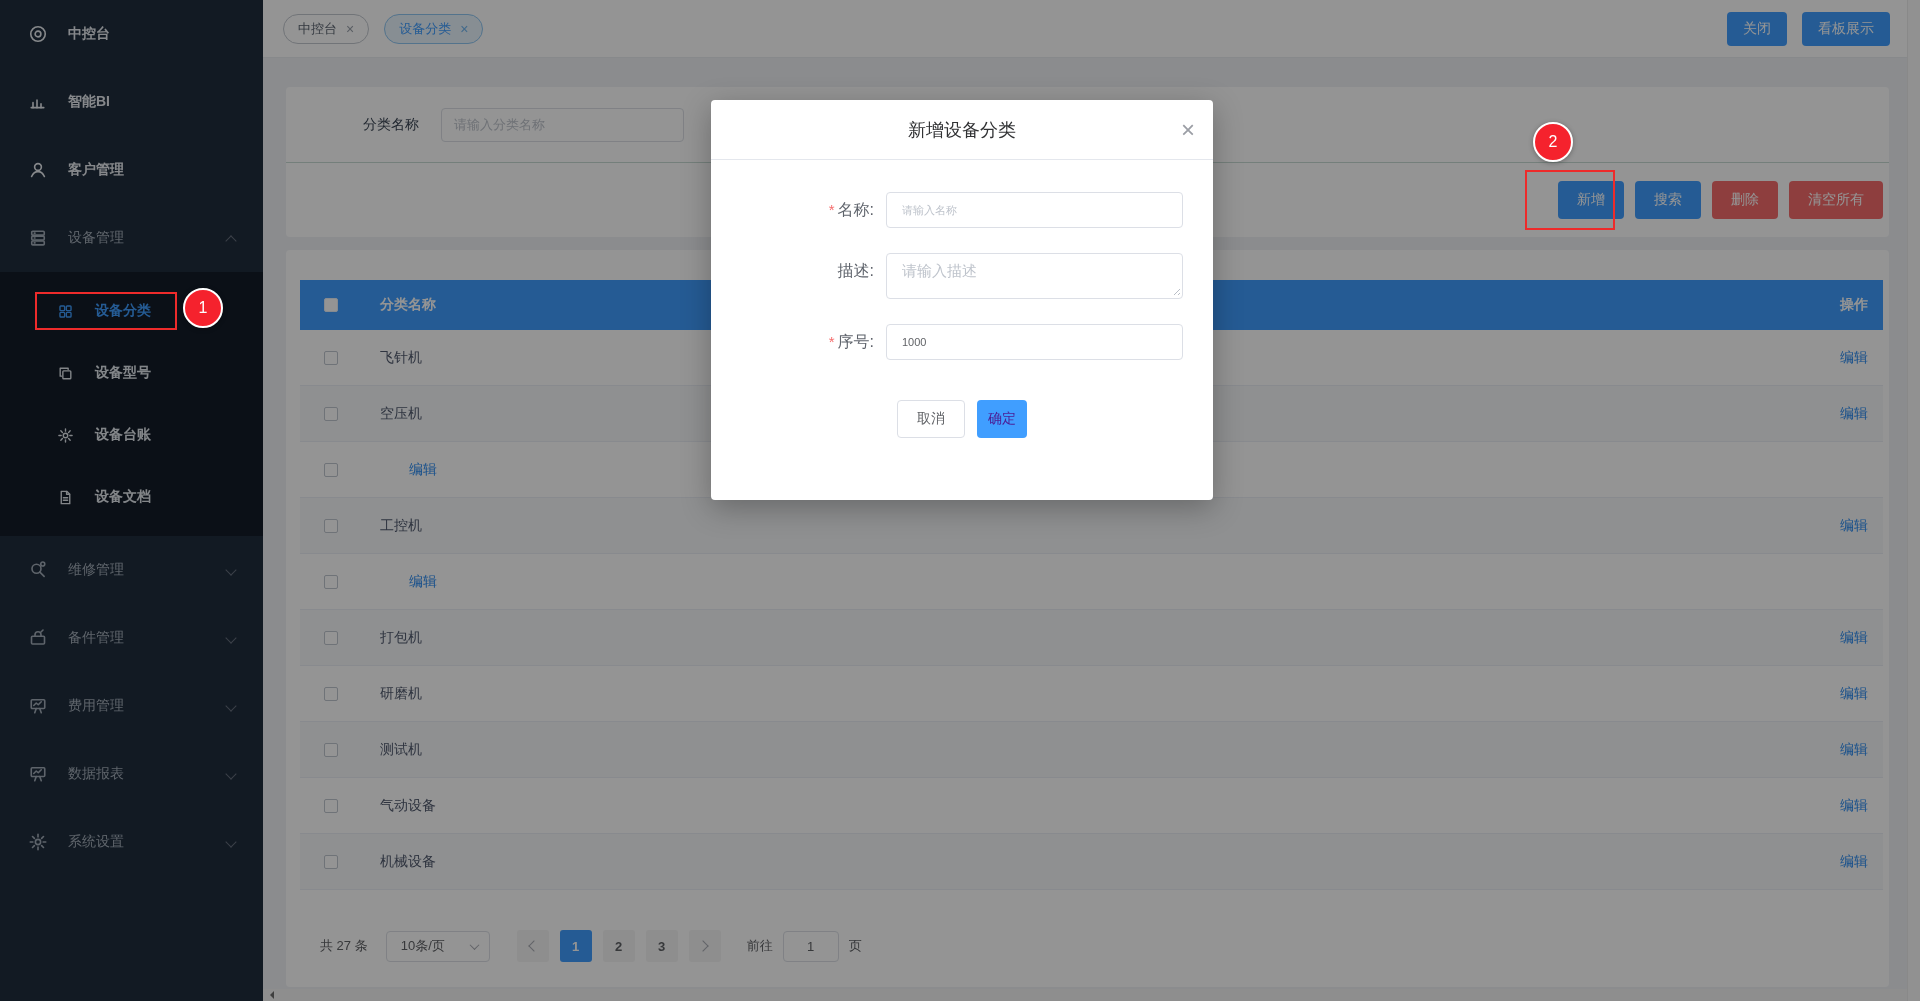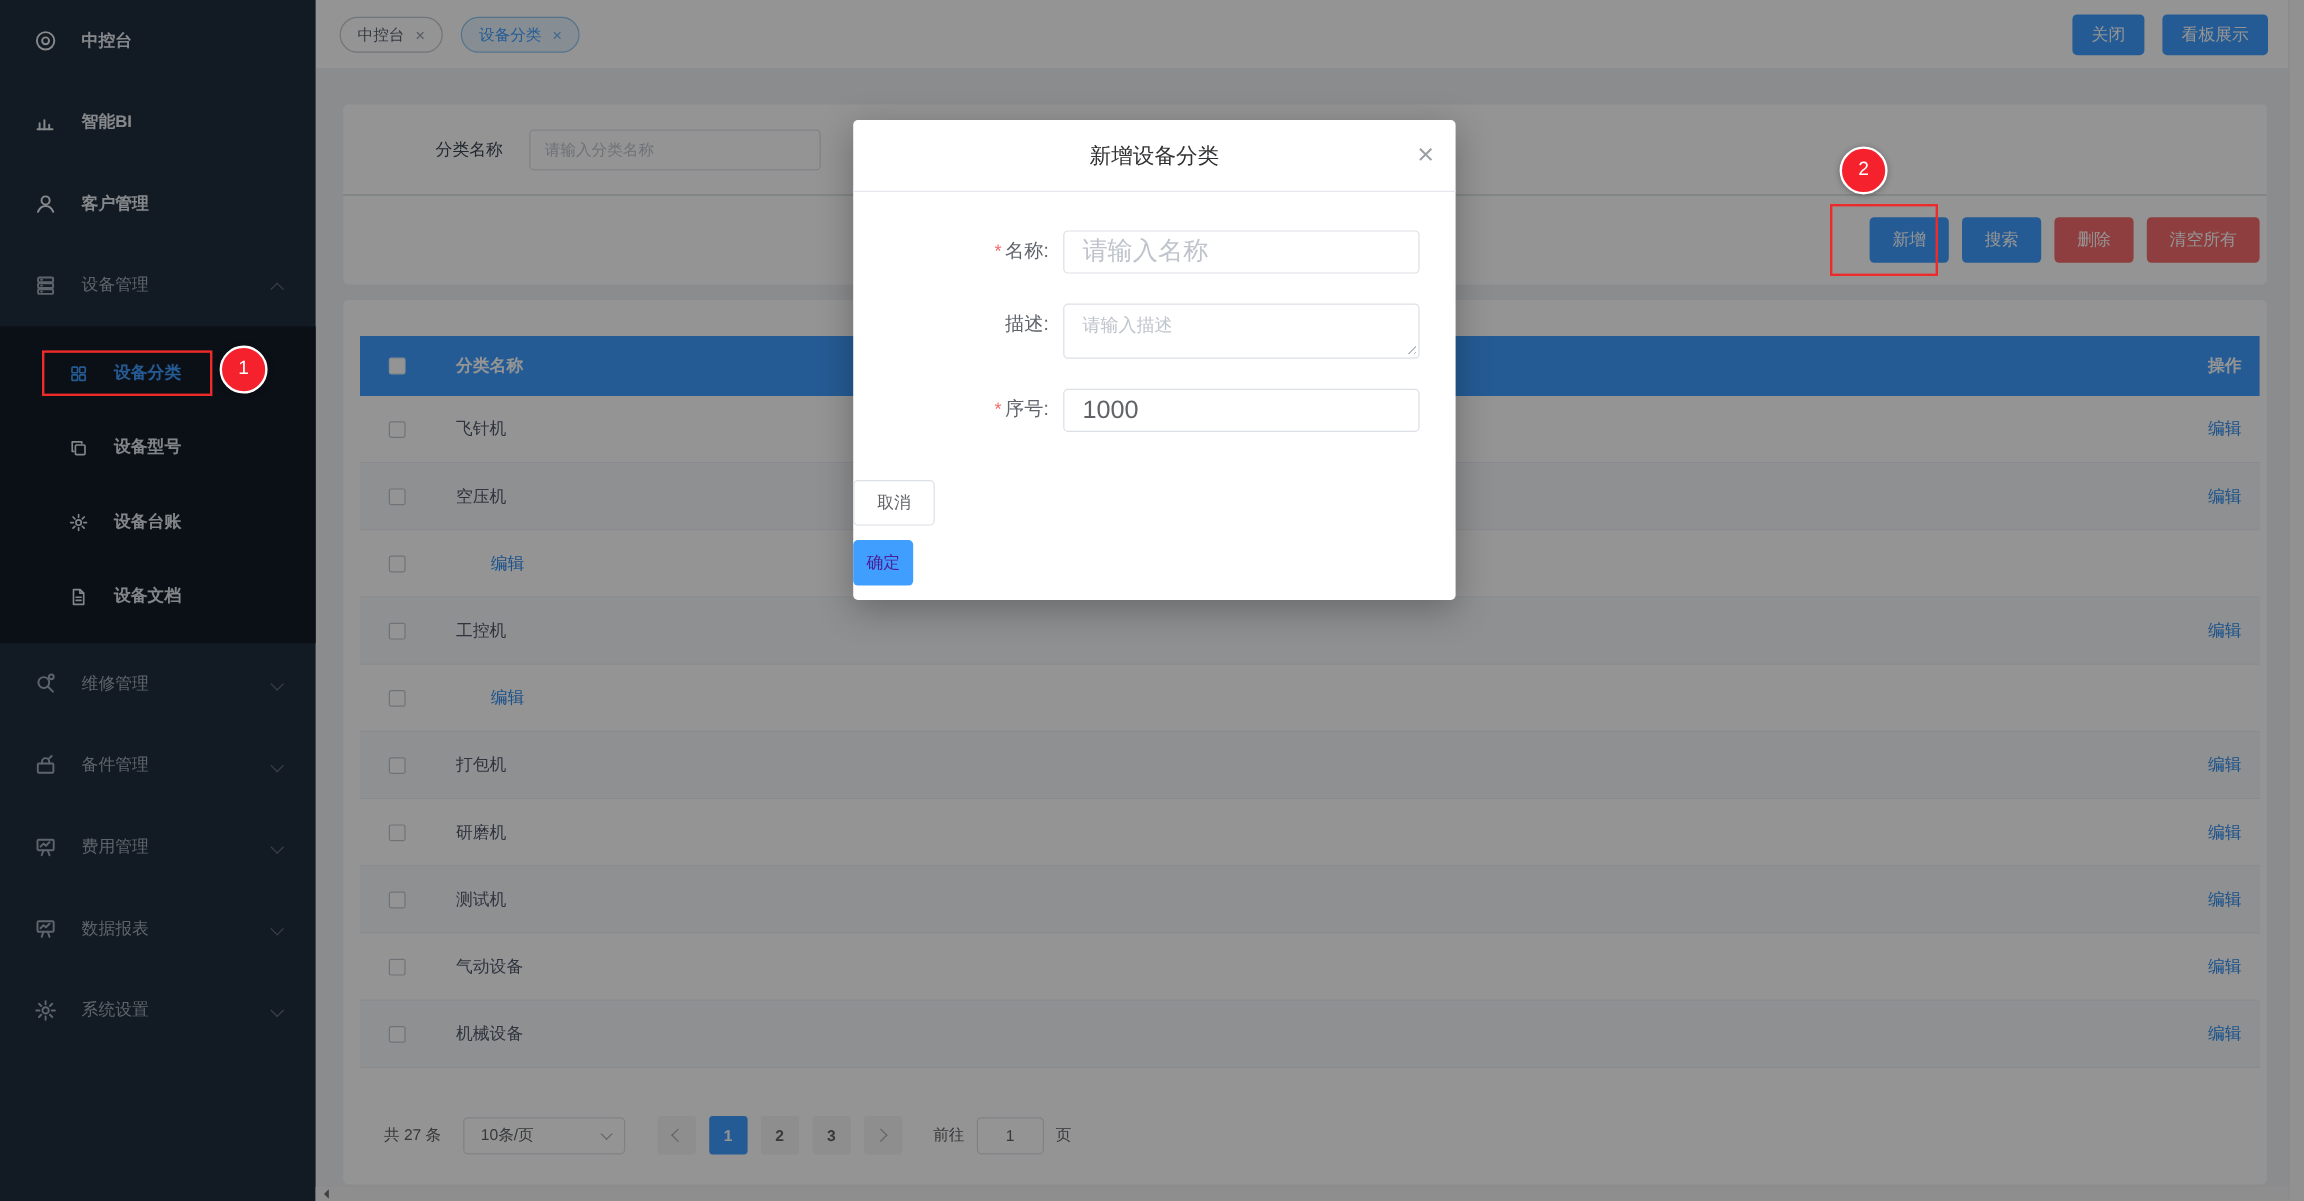--- a/index.html
+++ b/index.html
@@ -62,21 +62,21 @@
   .tbody .trow:nth-child(even) { background:#f6f8fa; }
   .cb-col { width:62px; display:flex; justify-content:center; flex:none; }
   .checkbox { width:14px; height:14px; border:1px solid #c0c6cf; border-radius:2px; background:#fff; cursor:pointer; }
   .thead .checkbox { border-color:#e6eef8; }
   .name-col { flex:1; padding-left:18px; }
   .op-col { width:90px; text-align:right; padding-right:15px; flex:none; }
   .link { color:#2d8cf0; cursor:pointer; }
   
   .pagination { margin:40px 0 0 20px; display:flex; align-items:center; font-size:13px; color:#606266; }
   .pg-total { margin-right:18px; }
-  .pg-select { width:135px; height:31px; border:1px solid #dcdfe6; border-radius:4px; background:#fff;
+  .pg-select { width:104px; height:31px; border:1px solid #dcdfe6; border-radius:4px; background:#fff;
     display:flex; align-items:center; justify-content:space-between; padding:0 11px 0 14px; margin-right:27px; cursor:pointer; }
   .chev-sm { width:7px; height:7px; border-right:1.3px solid #a8abb2; border-bottom:1.3px solid #a8abb2; }
   .chev-sm.d { transform:rotate(45deg) translate(-1px,-1px); }
   .pg-btn { min-width:32px; height:32px; border-radius:3px; background:#f4f4f5; cursor:pointer;
     display:flex; align-items:center; justify-content:center; margin-right:11px; color:#606266; font-weight:bold; }
   .pg-btn.active { background:#409eff; color:#fff; }
   .pg-arrow { width:8px; height:8px; border-right:1.6px solid #a8abb2; border-bottom:1.6px solid #a8abb2; }
   .pg-arrow.left  { transform:rotate(135deg); margin-left:3px; }
   .pg-arrow.right { transform:rotate(-45deg); margin-right:3px; }
   .pg-goto { margin-left:15px; display:flex; align-items:center; gap:10px; }
@@ -92,28 +92,28 @@
     border-radius:4px; box-shadow:0 8px 30px rgba(0,0,0,0.28); z-index:60; }
   .modal-header { height:60px; border-bottom:1px solid #e4e7ed; position:relative;
     display:flex; align-items:center; justify-content:center; font-size:18px; color:#303133; }
   .modal-close { position:absolute; right:18px; top:50%; transform:translateY(-52%);
     font-size:24px; color:#9b9ea5; cursor:pointer; line-height:1; font-weight:400; }
   .modal-body { padding-top:32px; }
   .form-row { display:flex; margin-bottom:25px; }
   .form-label { width:163px; text-align:right; padding-right:0; font-size:16px; color:#5f646c; line-height:36px; }
   .asterisk { color:#f56c6c; margin-right:3px; font-size:15px; }
   .form-input { width:297px; height:36px; margin-left:12px; padding:0 15px; border:1px solid #dcdfe6;
-    border-radius:4px; font-size:21px; color:#606266; font-family:inherit; outline:none; }
+    border-radius:4px; font-size:11px; color:#606266; font-family:inherit; outline:none; }
   .ta-wrap { position:relative; margin-left:12px; }
   .form-textarea { width:297px; height:46px; padding:8px 15px; border:1px solid #dcdfe6; border-radius:4px;
     font-size:15px; color:#606266; font-family:inherit; resize:none; outline:none; display:block; }
   .ta-wrap::after { content:""; position:absolute; right:3px; bottom:4px; width:9px; height:9px;
     background:repeating-linear-gradient(135deg, transparent 0 2px, #b9bec6 2px 3px);
     clip-path:polygon(100% 0, 0 100%, 100% 100%); }
-  .modal-footer { display:flex; justify-content:center; gap:12px; margin-top:40px;flex-direction:column; }
+  .modal-footer { display:flex; justify-content:center; gap:12px; margin-top:40px; }
   .btn-cancel { width:68px; height:38px; background:#fff; border:1px solid #dcdfe6; border-radius:4px;
     color:#606266; font-size:14px; cursor:pointer; font-family:inherit; }
   .btn-confirm { width:50px; height:38px; background:#409eff; border:none; border-radius:4px;
     color:#4c1d95; font-size:14px; cursor:pointer; font-family:inherit; }
   
   .ann-rect { position:absolute; border:2px solid #ee2b2b; z-index:70; }
   .ann-rect.r1 { left:35px; top:292px; width:142px; height:38px; }
   .ann-rect.r2 { left:1525px; top:170px; width:90px; height:60px; }
   .ann-circle { position:absolute; width:40px; height:40px; border-radius:50%; background:#f5222d;
     border:2px solid #fff; color:#fff; display:flex; align-items:center; justify-content:center;

